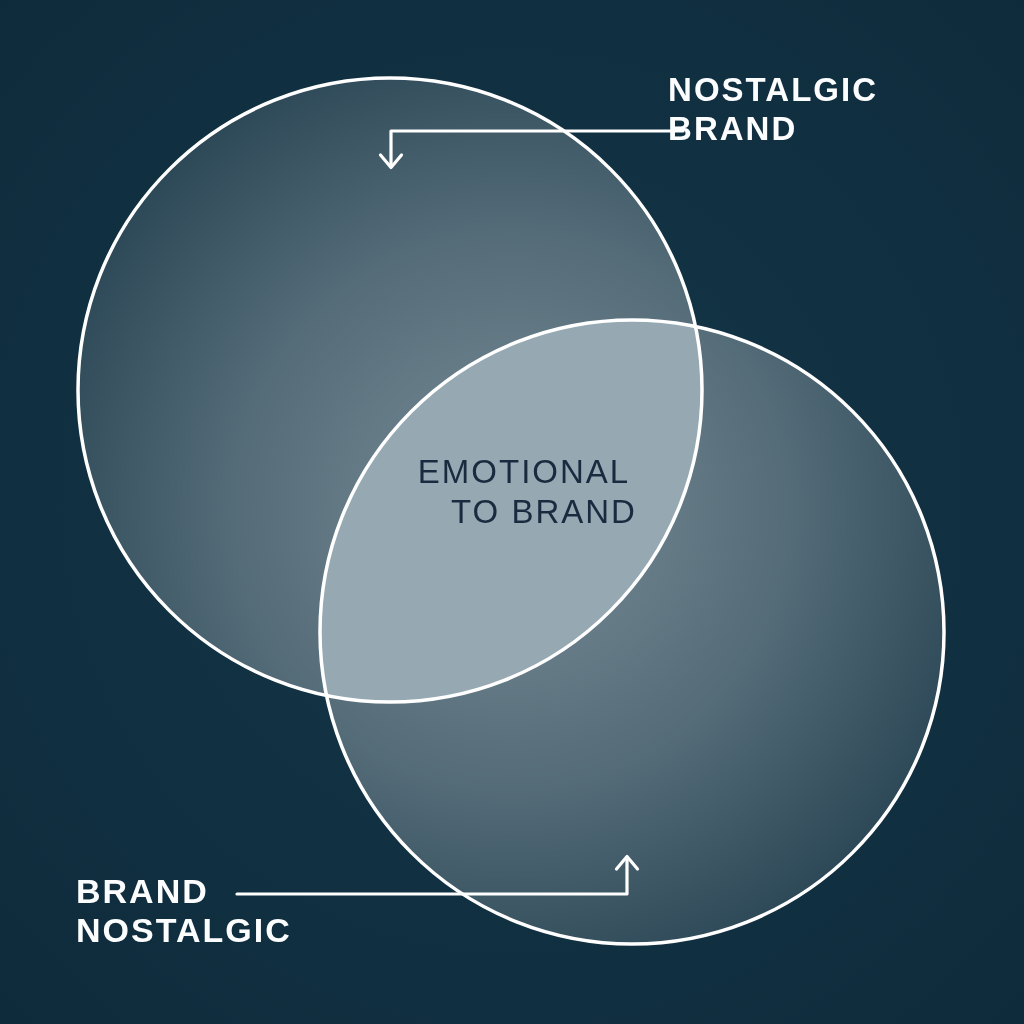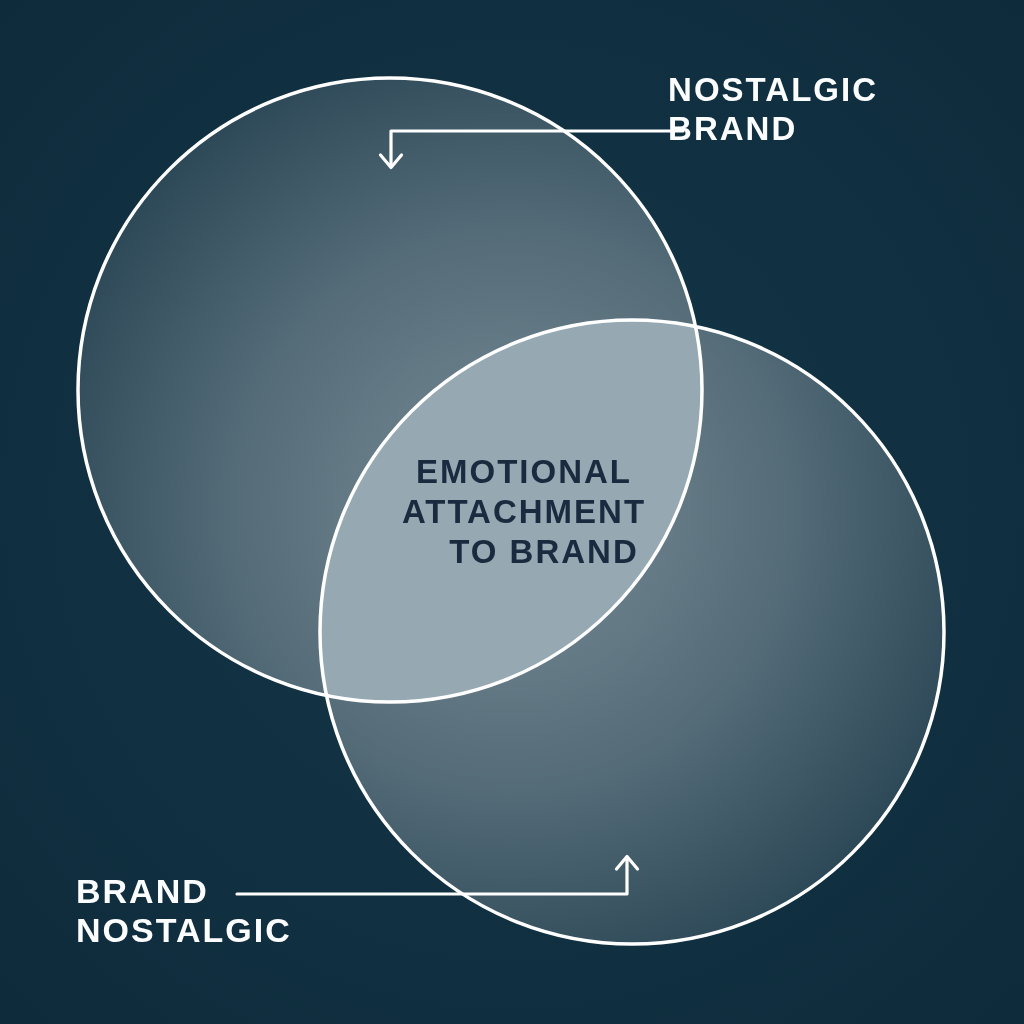--- a/index.html
+++ b/index.html
@@ -29,21 +29,21 @@
   .label-bottom{
     top:872px;left:76px;
     font-size:34px;line-height:39px;
     text-align:left;
   }
   .label-center{
     top:452px;left:324px;width:400px;
     font-size:33px;line-height:40px;
     text-align:center;
     color:var(--intersection-text);
-    font-weight:700;
+    font-weight:400;
     letter-spacing:2px;
   }
   .label-center .line3{position:relative;left:20px;}
 </style>
 </head>
 <body>
 
 <div class="stage">
 
   <svg width="1024" height="1024" viewBox="0 0 1024 1024">
@@ -83,17 +83,16 @@
     <div>BRAND</div>
   </div>
 
   <div class="label label-bottom">
     <div>BRAND</div>
     <div>NOSTALGIC</div>
   </div>
 
   <div class="label label-center">
     <div>EMOTIONAL</div>
-    <div>ATTACHMENT</div>
     <div class="line3">TO BRAND</div>
   </div>
 
 </div>
 
 </body></html>

